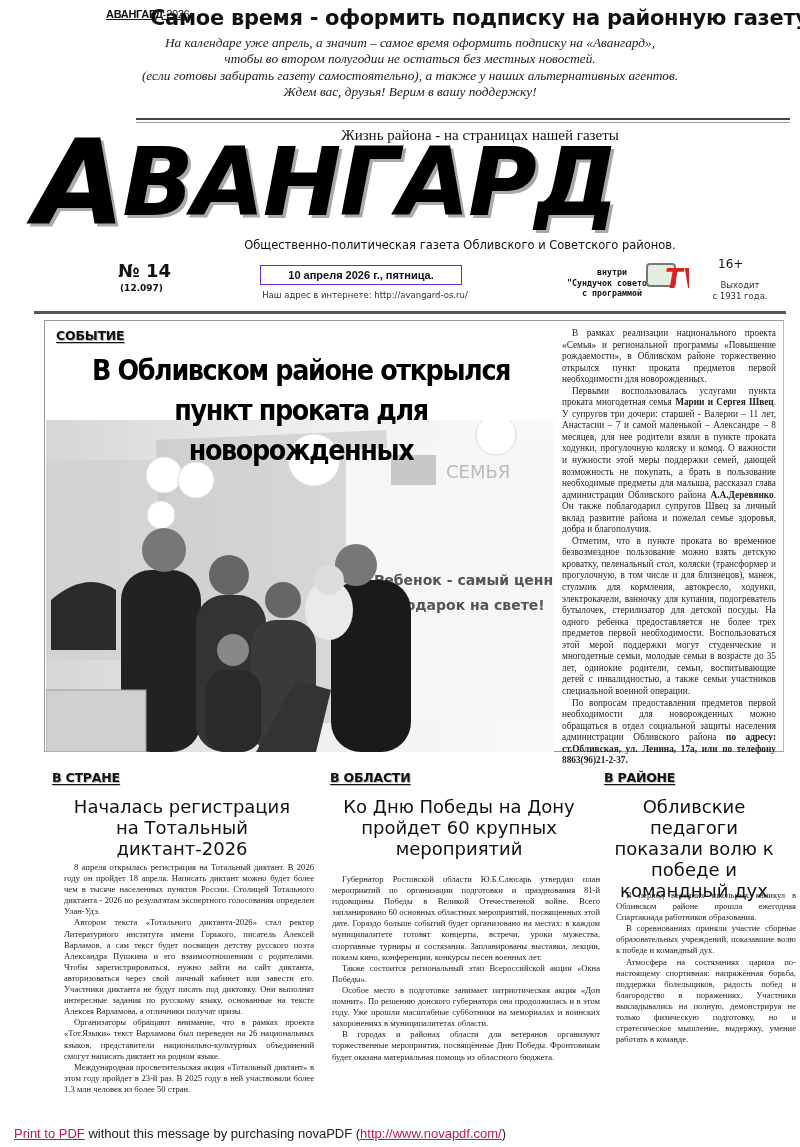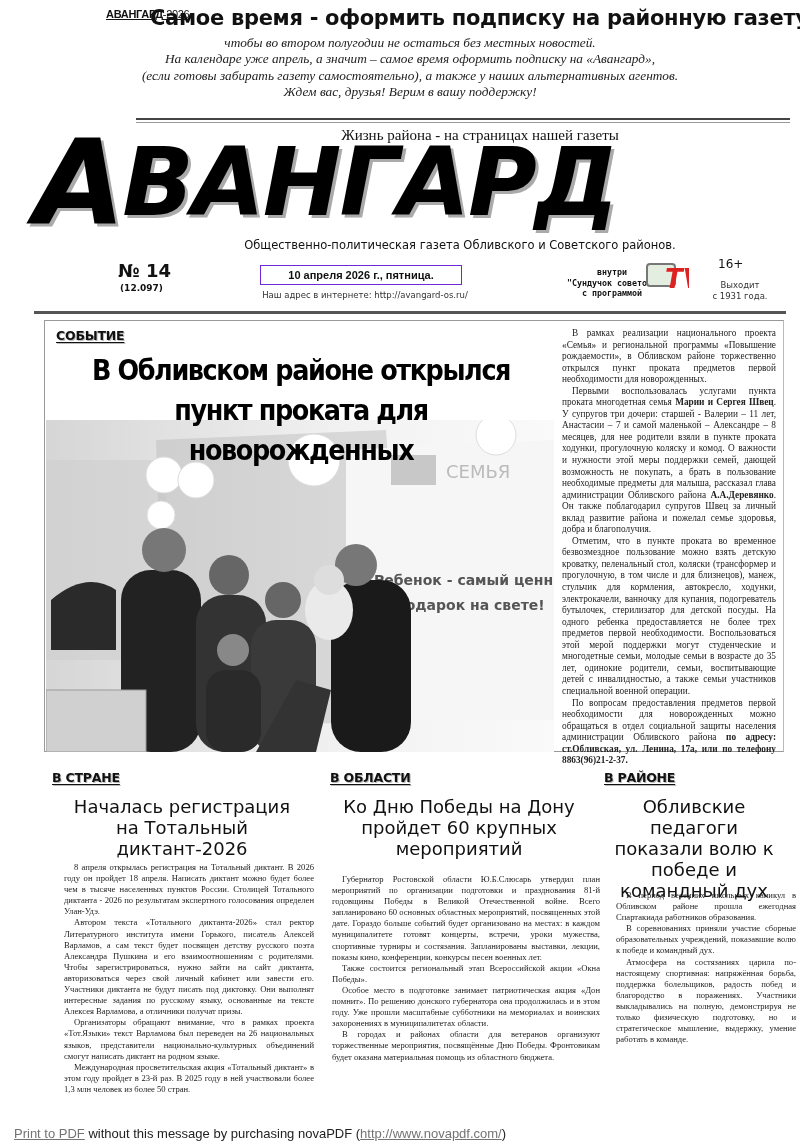--- a/index.html
+++ b/index.html
@@ -45,30 +45,30 @@
   .col { top:770px; }
   .col-label { position:absolute; top:0; }
   .col-headline { position:absolute; text-align:center; font-family:"DejaVu Sans", sans-serif; font-size:18px; line-height:21px; color:#111; }
   .col-body { position:absolute; font-family:"Liberation Serif", serif; font-size:8.6px; line-height:11.1px; text-align:justify; color:#222;margin-left:12px; }
 
   #col1 { left:52px; width:250px; }
   #col2 { left:330px; width:258px; }
   #col3 { left:604px; width:180px; }
 
   #footer { left:14px; top:1126px; font-family:"Liberation Sans", sans-serif; font-size:13px; color:#222; white-space:nowrap; }
-  #footer a { color:#737373; text-decoration:underline; }
+  #footer a { color:#be185d; text-decoration:underline; }
 </style>
 </head>
 <body>
 
 <div id="kicker" class="abs"><span>АВАНГАРД</span><span class="yr">-2026</span></div>
 <div id="promo-title" class="abs">Самое время - оформить подписку на районную газету!</div>
 <div id="promo-text" class="abs">
+  <div>На календаре уже апрель, а значит – самое время оформить подписку на «Авангард»,</div>
   <div>чтобы во втором полугодии не остаться без местных новостей.</div>
-  <div>На календаре уже апрель, а значит – самое время оформить подписку на «Авангард»,</div>
   <div>(если готовы забирать газету самостоятельно), а также у наших альтернативных агентов.</div>
   <div>Ждем вас, друзья! Верим в вашу поддержку!</div>
 </div>
 
 <div id="rule-top" class="abs"></div>
 <div id="rule-top2" class="abs"></div>
 <div id="tagline" class="abs">Жизнь района - на страницах нашей газеты</div>
 <div id="logo" class="abs"><span class="big">А</span><span class="rest">ВАНГАРД</span></div>
 <div id="subtitle" class="abs">Общественно-политическая газета Обливского и Советского районов.</div>
 

